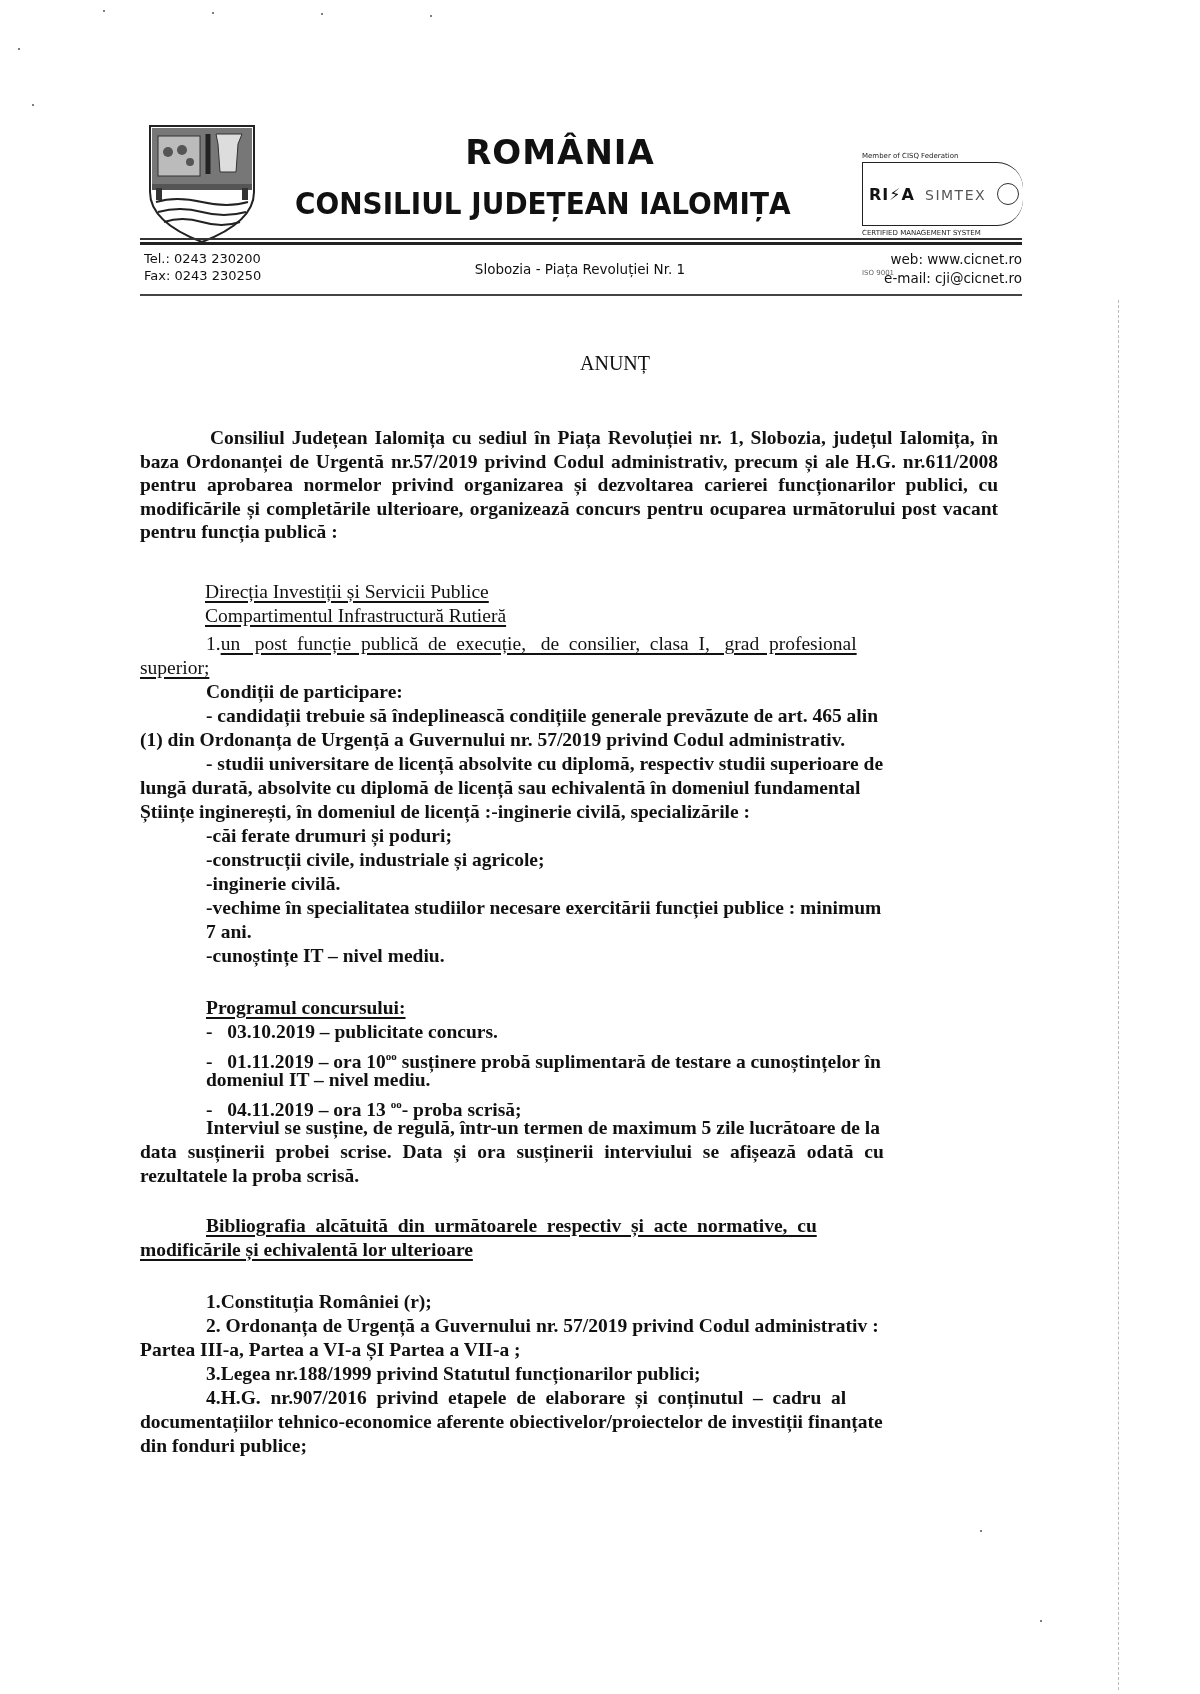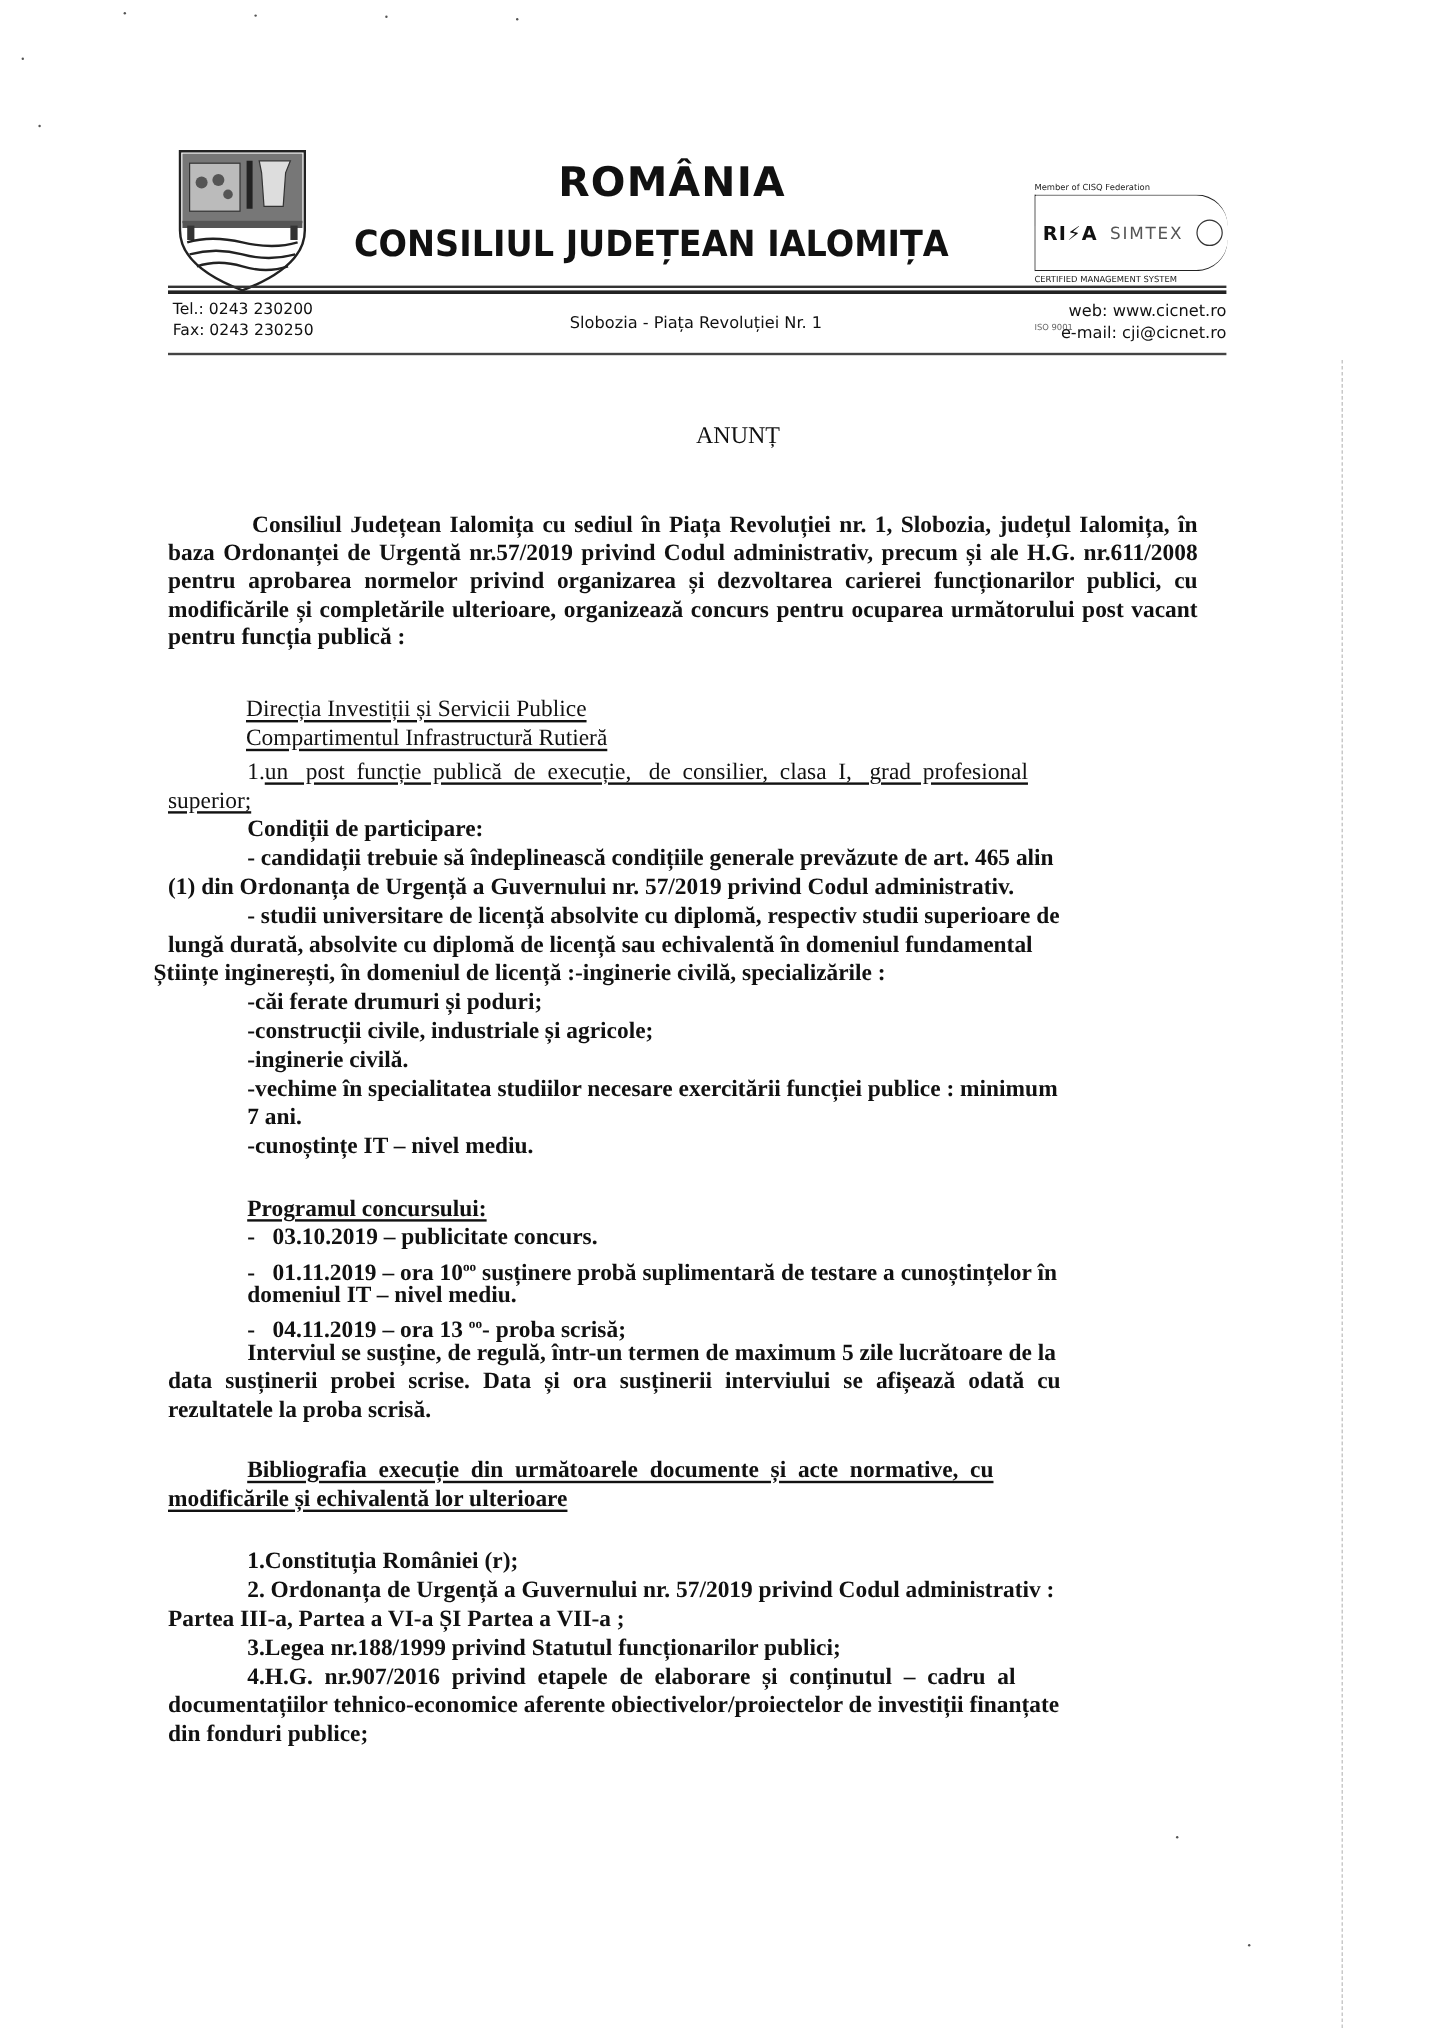--- a/index.html
+++ b/index.html
@@ -102,21 +102,21 @@
   <div class="line body-text" style="left:206px; top:632px; font-weight:normal; width:792px;">
     <span>1.</span><span class="u" style="white-space:pre;">un   post  funcție  publică  de  execuție,   de  consilier,  clasa  I,   grad  profesional</span>
   </div>
   <div class="line body-text u" style="left:140px; top:656px; font-weight:normal;">superior;</div>
 
   <div class="line body-text" style="left:206px; top:680px;">Condiții de participare:</div>
   <div class="line body-text" style="left:206px; top:704px;">- candidații trebuie să îndeplinească condițiile generale prevăzute de art. 465 alin</div>
   <div class="line body-text" style="left:140px; top:728px;">(1) din Ordonanța de Urgență a Guvernului nr. 57/2019 privind Codul administrativ.</div>
   <div class="line body-text" style="left:206px; top:752px;">- studii universitare de licență absolvite cu diplomă, respectiv studii superioare de</div>
   <div class="line body-text" style="left:140px; top:776px;">lungă durată, absolvite cu diplomă de licență sau echivalentă în domeniul fundamental</div>
-  <div class="line body-text" style="left:128px; top:800px;">Științe inginerești, în domeniul de licență :-inginerie civilă, specializările :</div>
+  <div class="line body-text" style="left:140px; top:800px;">Științe inginerești, în domeniul de licență :-inginerie civilă, specializările :</div>
   <div class="line body-text" style="left:206px; top:824px;">-căi ferate drumuri și poduri;</div>
   <div class="line body-text" style="left:206px; top:848px;">-construcții civile, industriale și agricole;</div>
   <div class="line body-text" style="left:206px; top:872px;">-inginerie civilă.</div>
   <div class="line body-text" style="left:206px; top:896px;">-vechime în specialitatea studiilor necesare exercitării funcției publice : minimum</div>
   <div class="line body-text" style="left:206px; top:920px;">7 ani.</div>
   <div class="line body-text" style="left:206px; top:944px;">-cunoștințe IT – nivel mediu.</div>
 
   <div class="line body-text u" style="left:206px; top:996px;">Programul concursului:</div>
   <div class="line body-text" style="left:206px; top:1020px;">
     <span>-</span>&nbsp;&nbsp;&nbsp;<span>03.10.2019</span><span> – publicitate concurs.</span>
@@ -125,21 +125,21 @@
     <span>-</span>&nbsp;&nbsp;&nbsp;<span>01.11.2019</span><span> – ora 10</span><sup>oo</sup><span> susținere probă suplimentară de testare a cunoștințelor în</span>
   </div>
   <div class="line body-text" style="left:206px; top:1068px;">domeniul IT – nivel mediu.</div>
   <div class="line body-text" style="left:206px; top:1092px;">
     <span>-</span>&nbsp;&nbsp;&nbsp;<span>04.11.2019</span><span> – ora 13 </span><sup>oo</sup><span>- proba scrisă;</span>
   </div>
   <div class="line body-text" style="left:206px; top:1116px;">Interviul se susține, de regulă, într-un termen de maximum 5 zile lucrătoare de la</div>
   <div class="line body-text" style="left:140px; top:1140px; word-spacing:6px;">data susținerii probei scrise. Data și ora susținerii interviului se afișează odată cu</div>
   <div class="line body-text" style="left:140px; top:1164px;">rezultatele la proba scrisă.</div>
 
-  <div class="line body-text u" style="left:206px; top:1214px; white-space:pre;">Bibliografia  execuție  din  următoarele  documente  și  acte  normative,  cu</div>
+  <div class="line body-text u" style="left:206px; top:1214px; white-space:pre;">Bibliografia  alcătuită  din  următoarele  respectiv  și  acte  normative,  cu</div>
   <div class="line body-text u" style="left:140px; top:1238px;">modificările și echivalentă lor ulterioare</div>
 
   <div class="line body-text" style="left:206px; top:1290px;">1.Constituția României (r);</div>
   <div class="line body-text" style="left:206px; top:1314px;">2. Ordonanța de Urgență a Guvernului nr. 57/2019 privind Codul administrativ :</div>
   <div class="line body-text" style="left:140px; top:1338px;">Partea III-a, Partea a VI-a ȘI Partea a VII-a ;</div>
   <div class="line body-text" style="left:206px; top:1362px;">3.Legea nr.188/1999 privind Statutul funcționarilor publici;</div>
   <div class="line body-text" style="left:206px; top:1386px; white-space:pre;">4.H.G.  nr.907/2016  privind  etapele  de  elaborare  și  conținutul  –  cadru  al</div>
   <div class="line body-text" style="left:140px; top:1410px;">documentațiilor tehnico-economice aferente obiectivelor/proiectelor de investiții finanțate</div>
   <div class="line body-text" style="left:140px; top:1434px;">din fonduri publice;</div>
 

